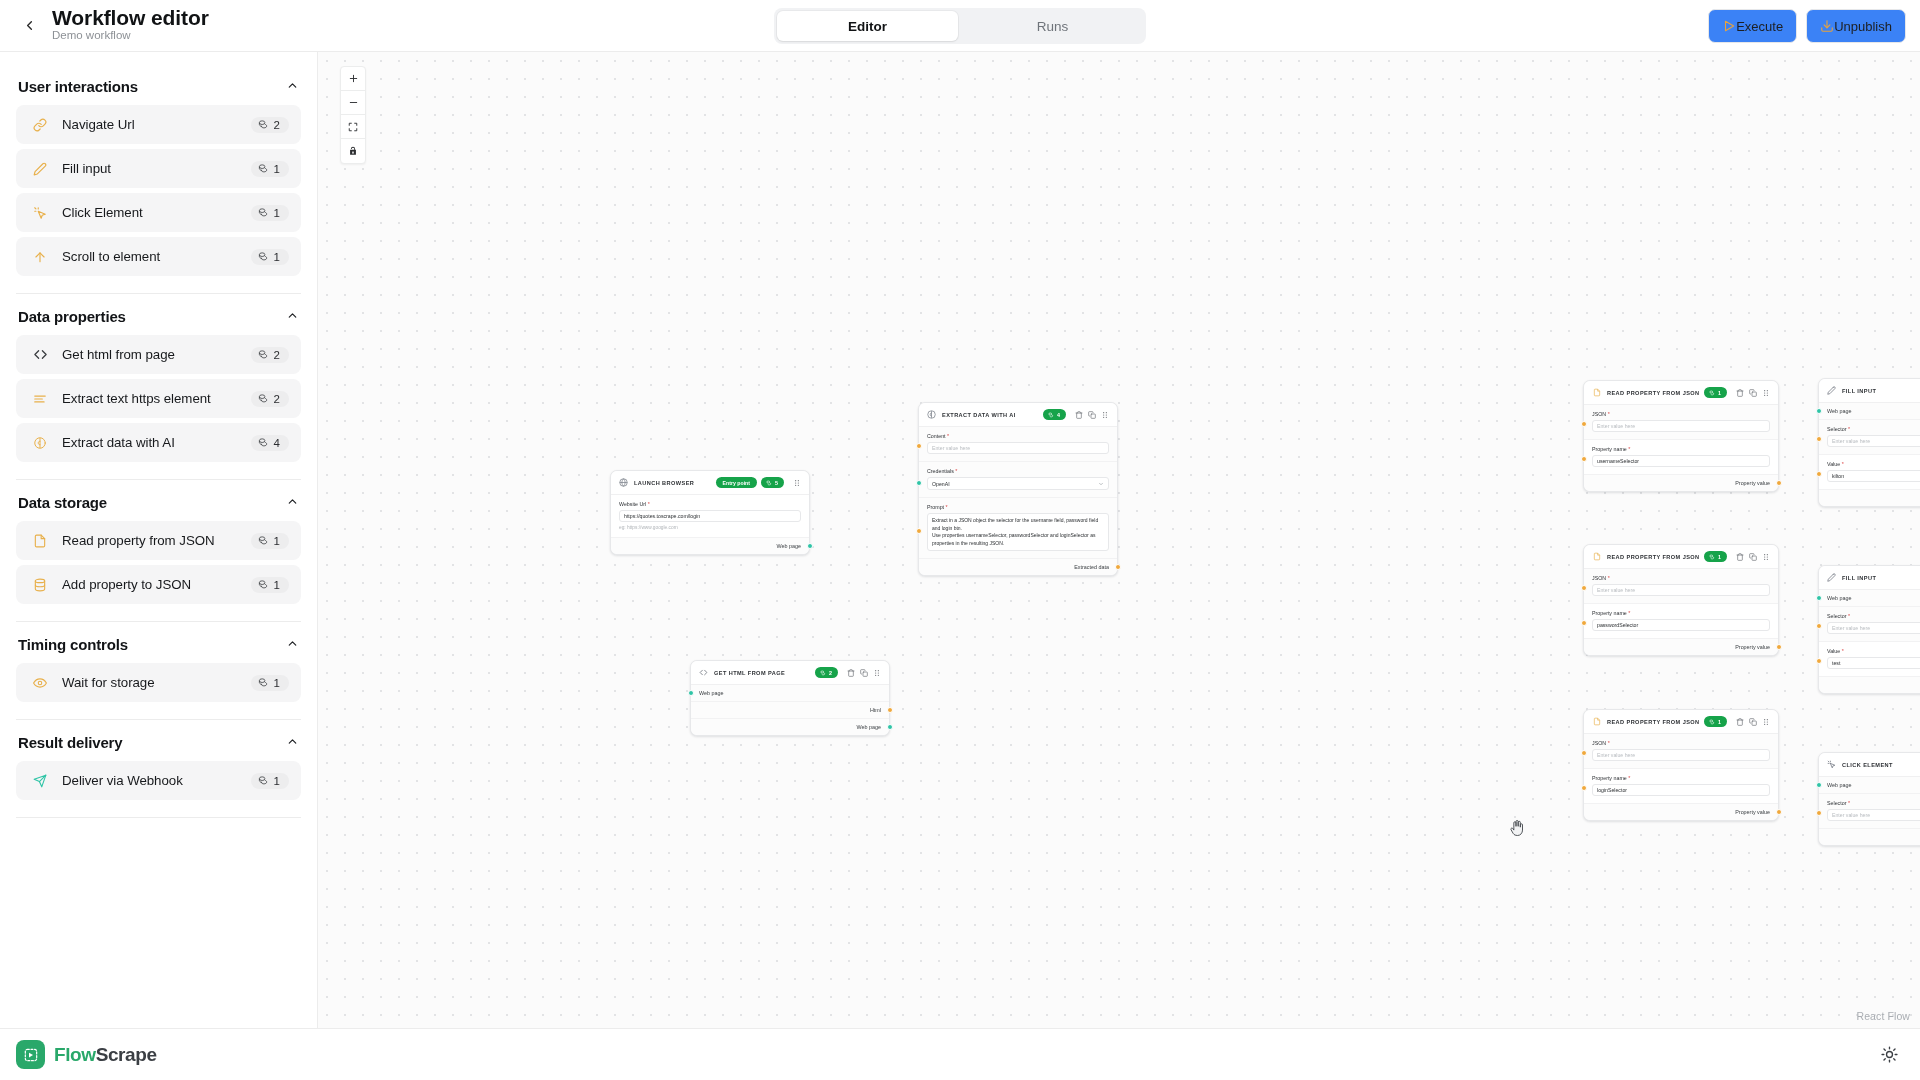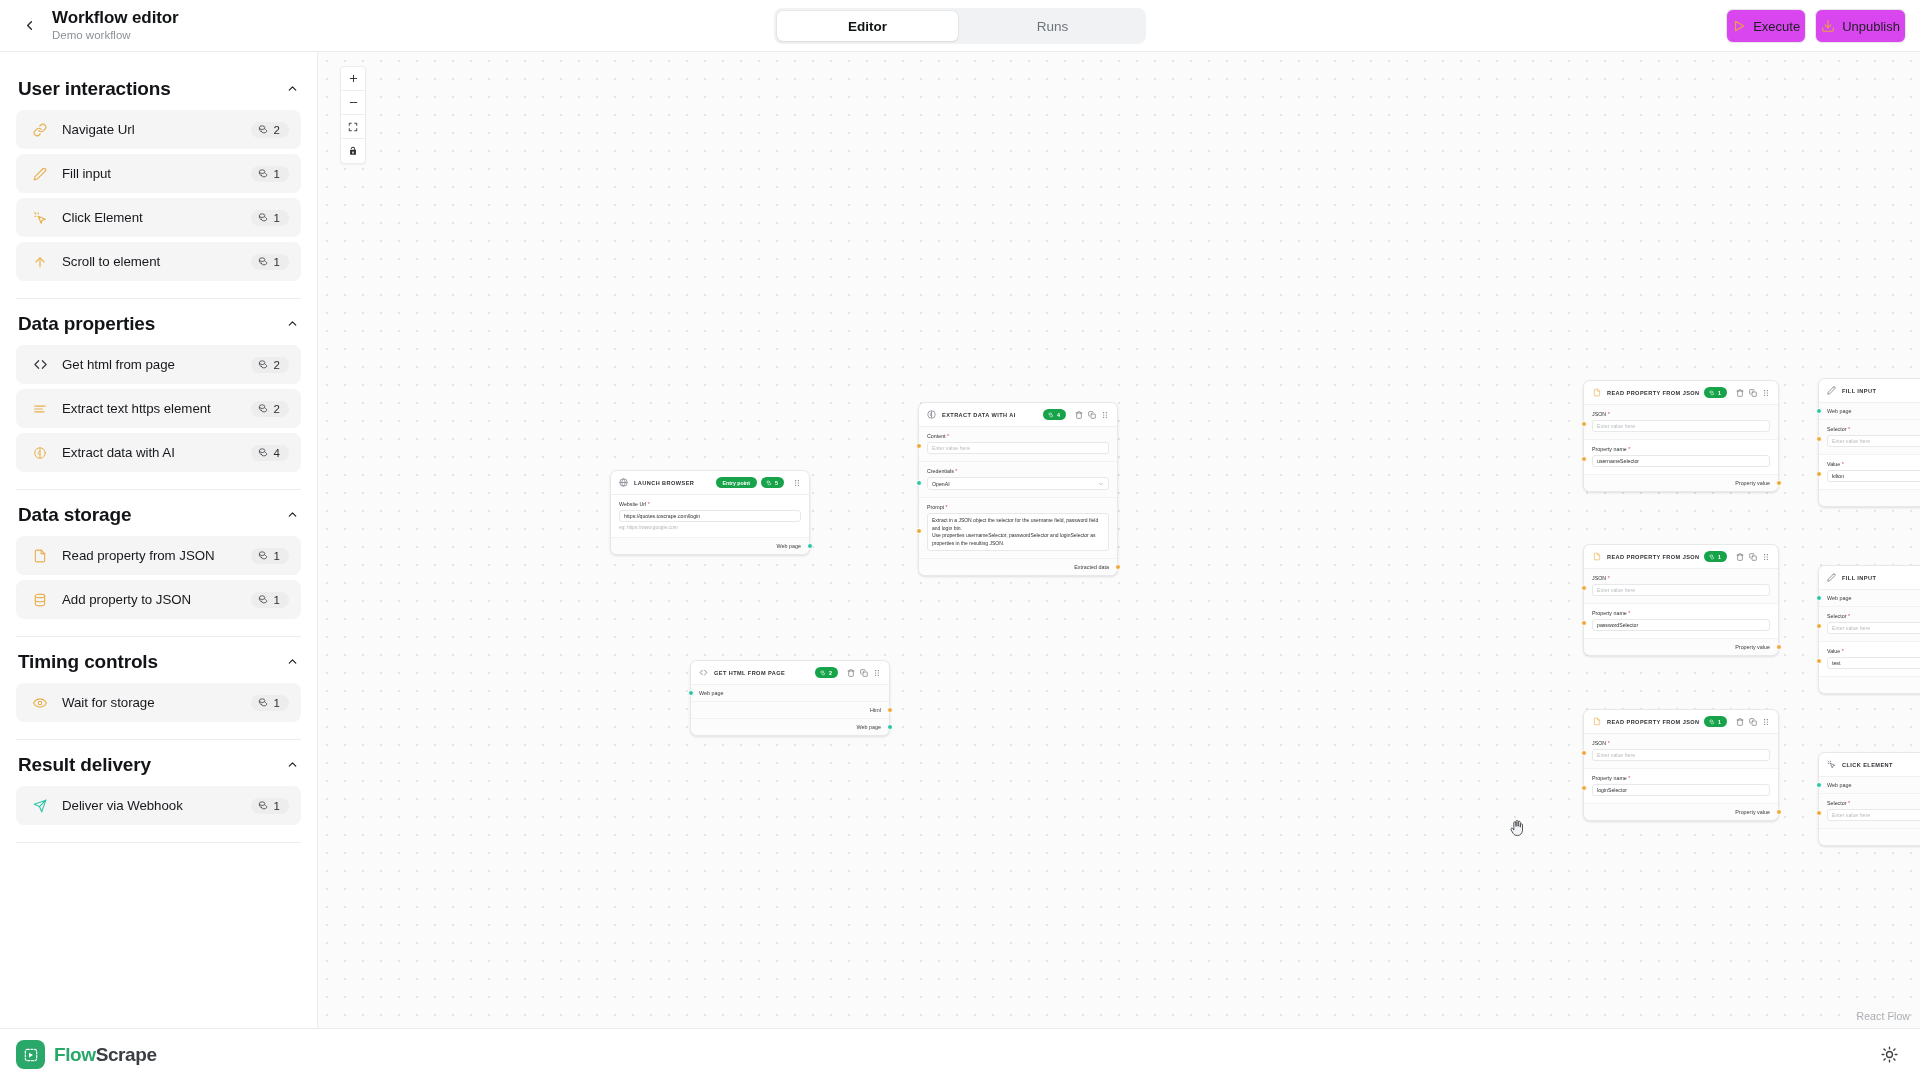--- a/index.html
+++ b/index.html
@@ -16,55 +16,55 @@
     position: absolute; top: 0; left: 0; width: 1920px; height: 52px;
     background: #ffffff; border-bottom: 1px solid #ececec;
     display: flex; align-items: center; z-index: 40;
   }
   .back-btn {
     width: 34px; height: 34px; margin-left: 12px;
     display: flex; align-items: center; justify-content: center;
     border-radius: 7px; cursor: pointer; color: #2a2a2a;
   }
   .title-block { margin-left: 6px; display: flex; flex-direction: column; justify-content: center; }
-  .title-main { font-size: 17px; font-weight: 700; color: #111315; letter-spacing: -0.1px; line-height: 18px; }
+  .title-main { font-size: 21px; font-weight: 700; color: #111315; letter-spacing: -0.1px; line-height: 18px; }
   .title-sub { font-size: 11.5px; color: #8d9196; line-height: 15px; margin-top: 1px; }
 
   .tabs {
     position: absolute; left: 50%; transform: translateX(-50%);
     top: 8px; height: 36px; width: 372px;
     background: #f1f2f4; border-radius: 8px; padding: 3px;
     display: flex; gap: 4px;
   }
   .tab {
     flex: 1; display: flex; align-items: center; justify-content: center;
     font-size: 13.5px; border-radius: 6px; cursor: pointer; color: #6f747a;
     font-weight: 400;
   }
   .tab.active { background: #ffffff; color: #111315; font-weight: 600;
     box-shadow: 0 1px 2px rgba(0,0,0,.07), 0 0 0 1px rgba(0,0,0,.035); }
 
   .top-actions { position: absolute; right: 14px; top: 9px; display: flex; gap: 9px; }
   .tbtn {
-    height: 34px; padding: 0 5px; display: flex; align-items: center; gap: 7px;
-    font-size: 13px; color: #1d1f22; background: #d946ef; border: 1px solid #e6e7e9;
+    height: 34px; padding: 0 13px; display: flex; align-items: center; 
+    font-size: 13px; color: #1d1f22; background: #3b82f6; border: 1px solid #e6e7e9;
     border-radius: 7px; cursor: pointer; font-weight: 400; white-space: nowrap;
   }
 
   
   .sidebar {
     position: absolute; top: 52px; left: 0; width: 318px; height: 1028px;
     background: #ffffff; border-right: 1px solid #ececec;
     padding: 14px 16px 0 16px; overflow-y: auto;
   }
   .sec-head {
     display: flex; align-items: center; justify-content: space-between;
     padding: 12px 2px 10px 2px; cursor: pointer;
   }
-  .sec-title { font-size: 19px; font-weight: 700; color: #121417; letter-spacing: -0.15px; }
+  .sec-title { font-size: 15px; font-weight: 700; color: #121417; letter-spacing: -0.15px; }
   .chev { color: #1e2024; font-size: 11px; line-height: 1; }
   .sec-body { display: flex; flex-direction: column; gap: 5px; padding-bottom: 6px; }
   .task {
     display: flex; align-items: center; height: 39px;
     background: #f5f5f6; border-radius: 8px; padding: 0 11px 0 13px;
     cursor: grab; border: 1px solid transparent;
   }
   .task-ico { width: 20px; height: 20px; display: flex; align-items: center; justify-content: center; flex: 0 0 20px; }
   .task-lbl { font-size: 13.3px; color: #17191c; margin-left: 12px; flex: 1; letter-spacing: -0.05px; }
   .credits {

